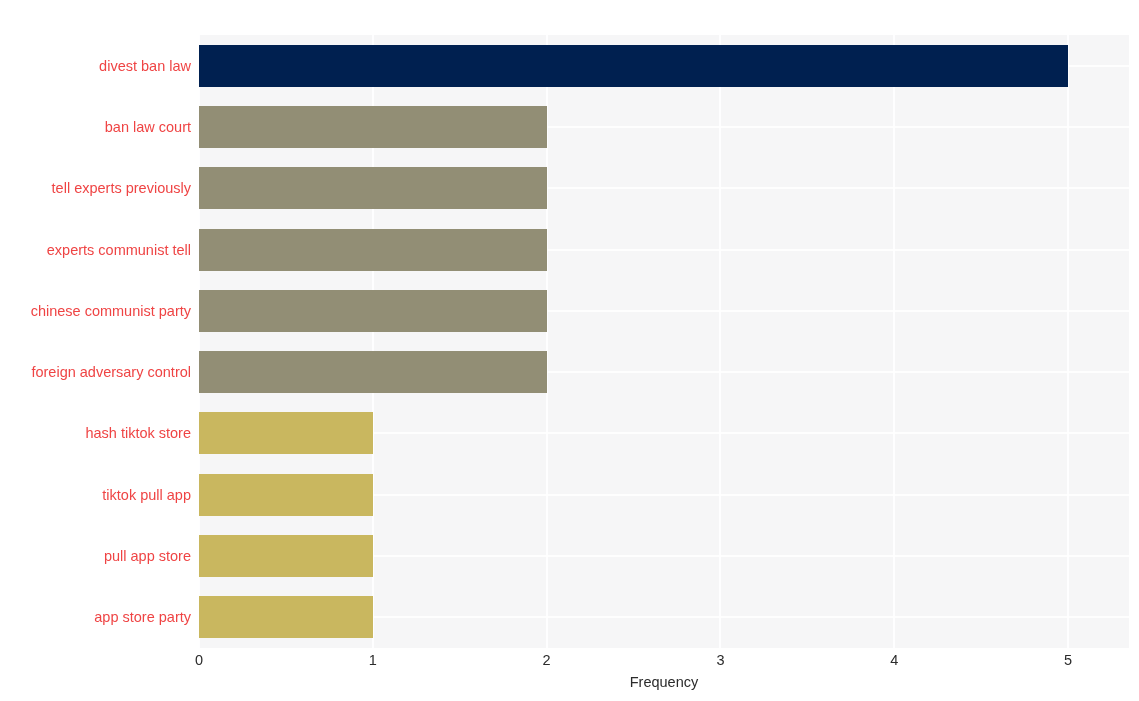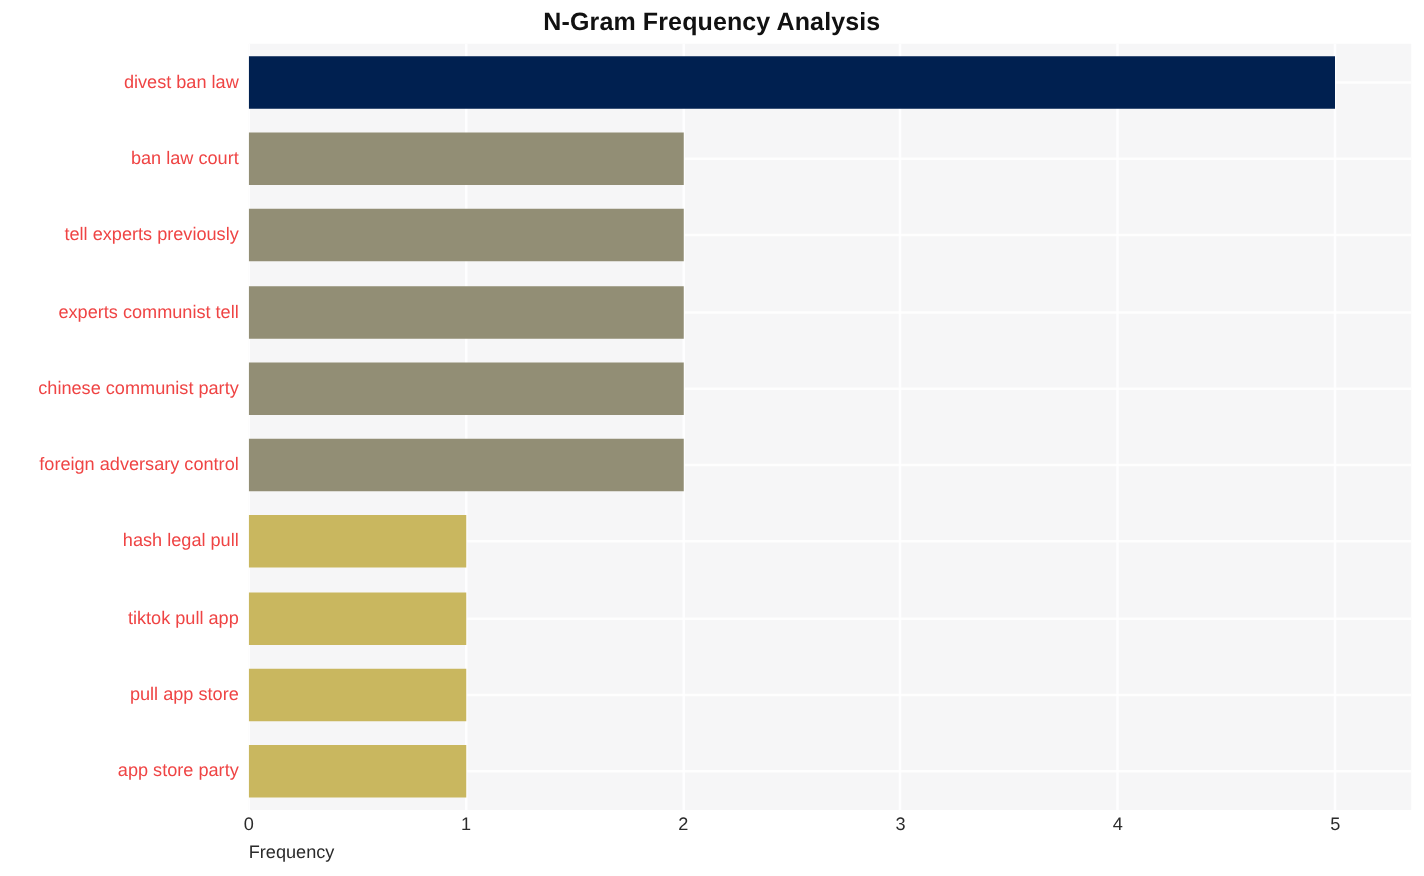--- a/index.html
+++ b/index.html
@@ -102,39 +102,39 @@
     text-align: center;
     font-size: 14.5px;
     color: #2b2b2b;
   }
 
   #x-axis-label {
     position: absolute;
     left: 199px;
     top: 674px;
     width: 930px;
+    text-align: center;
     font-size: 14.5px;
     color: #2b2b2b;
   }
 </style>
 </head>
 <body>
 
 <div id="figure">
 
-  <div id="chart-title">N-Gram Frequency Analysis</div>
 
   <div id="y-axis">
       <div class="ytick" style="top: 22.65px;">divest ban law</div>
       <div class="ytick" style="top: 83.95px; padding-left: 44px;">ban law court</div>
       <div class="ytick" style="top: 145.25px;">tell experts previously</div>
       <div class="ytick" style="top: 206.55px;">experts communist tell</div>
       <div class="ytick" style="top: 267.85px;">chinese communist party</div>
       <div class="ytick" style="top: 329.15px;">foreign adversary control</div>
-      <div class="ytick" style="top: 390.45px;">hash legal pull</div>
+      <div class="ytick" style="top: 390.45px;">hash tiktok store</div>
       <div class="ytick" style="top: 451.75px;">tiktok pull app</div>
       <div class="ytick" style="top: 513.05px; padding-left: 20px;">pull app store</div>
       <div class="ytick" style="top: 574.35px;">app store party</div>
     </div>
 
   <div id="plot-area">
     <div id="gridlines-v">
         <div class="vgrid" style="left: -1px;"></div>
         <div class="vgrid" style="left: 172.832px;"></div>
         <div class="vgrid" style="left: 346.664px;"></div>

